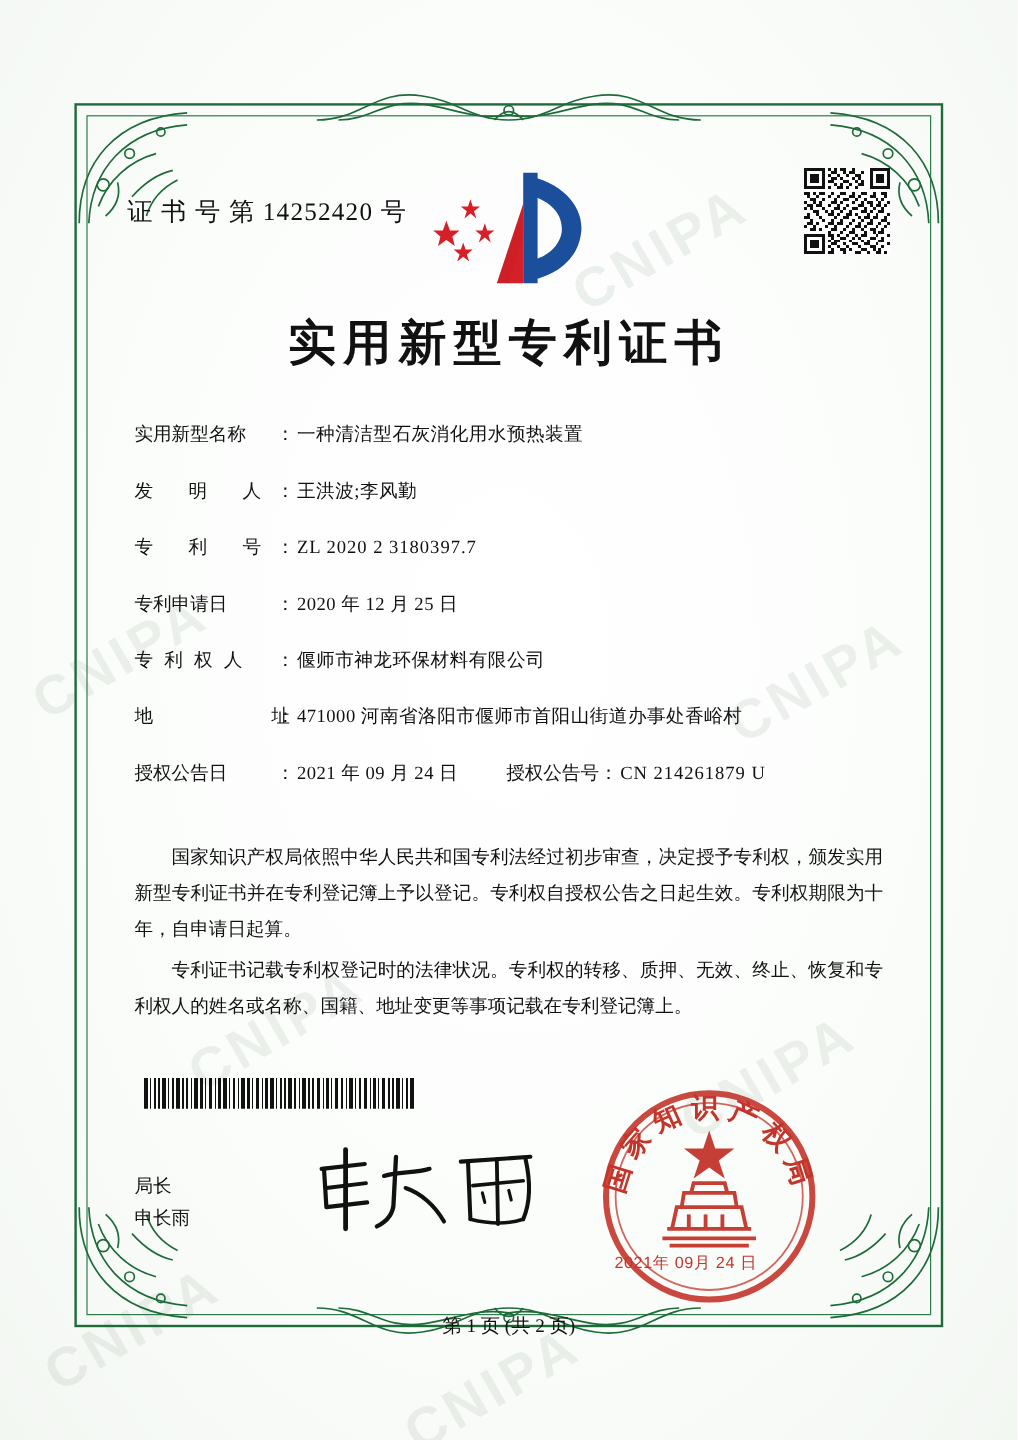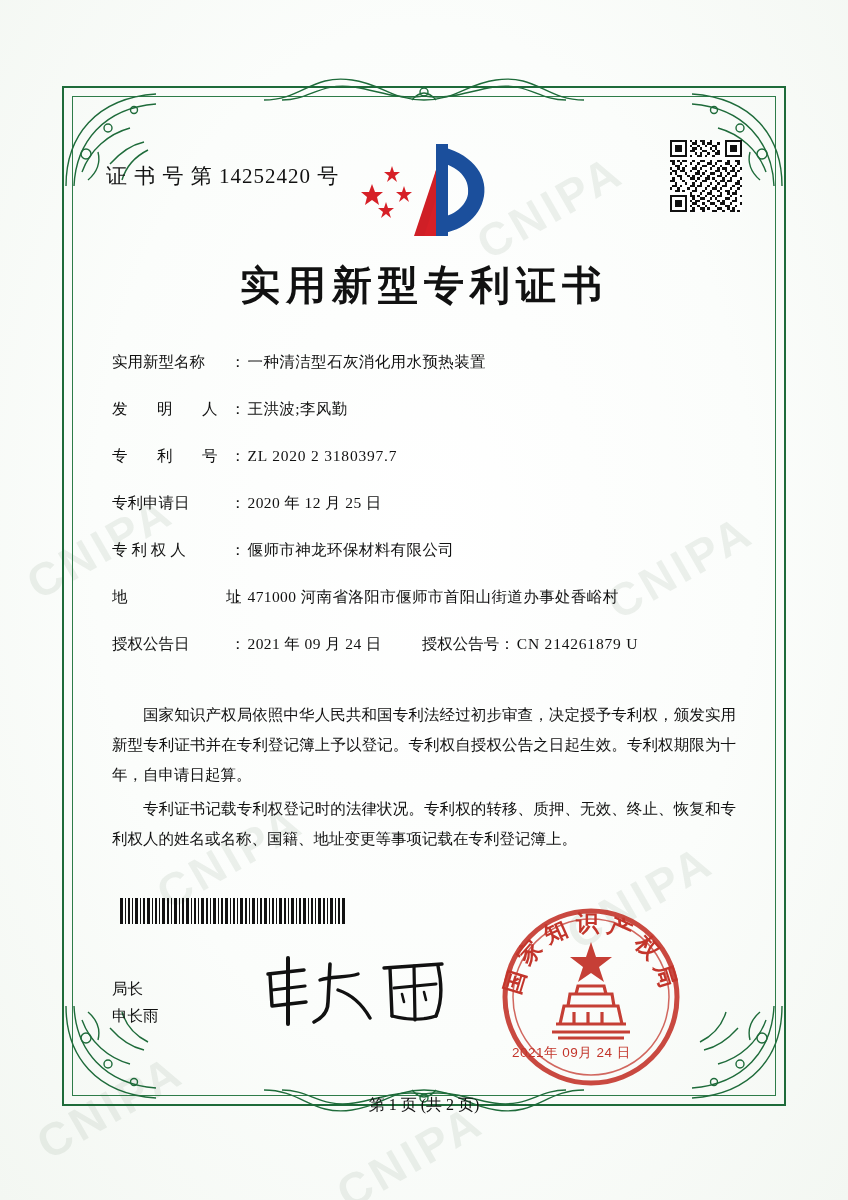--- a/index.html
+++ b/index.html
@@ -104,20 +104,21 @@
   .frow {
     display: flex;
     align-items: baseline;
     margin-bottom: 26px;
     white-space: nowrap;
   }
   .flabel {
     width: 118px;
     flex: 0 0 118px;
     letter-spacing: 0px;
+    font-family: Liberation Mono, monospace;
   }
   .flabel.spaced  { letter-spacing: 7px; }
   .flabel.spaced2 { letter-spacing: 13px; }
   .fcolon { margin: 0 2px 0 0; }
   .fvalue { letter-spacing: 0.4px; text-align: right; }
   .frow .fvalue.mono { font-family: Liberation Serif, serif; letter-spacing: 0.8px; }
   .second-label {
     margin-left: 40px;
   }
 

